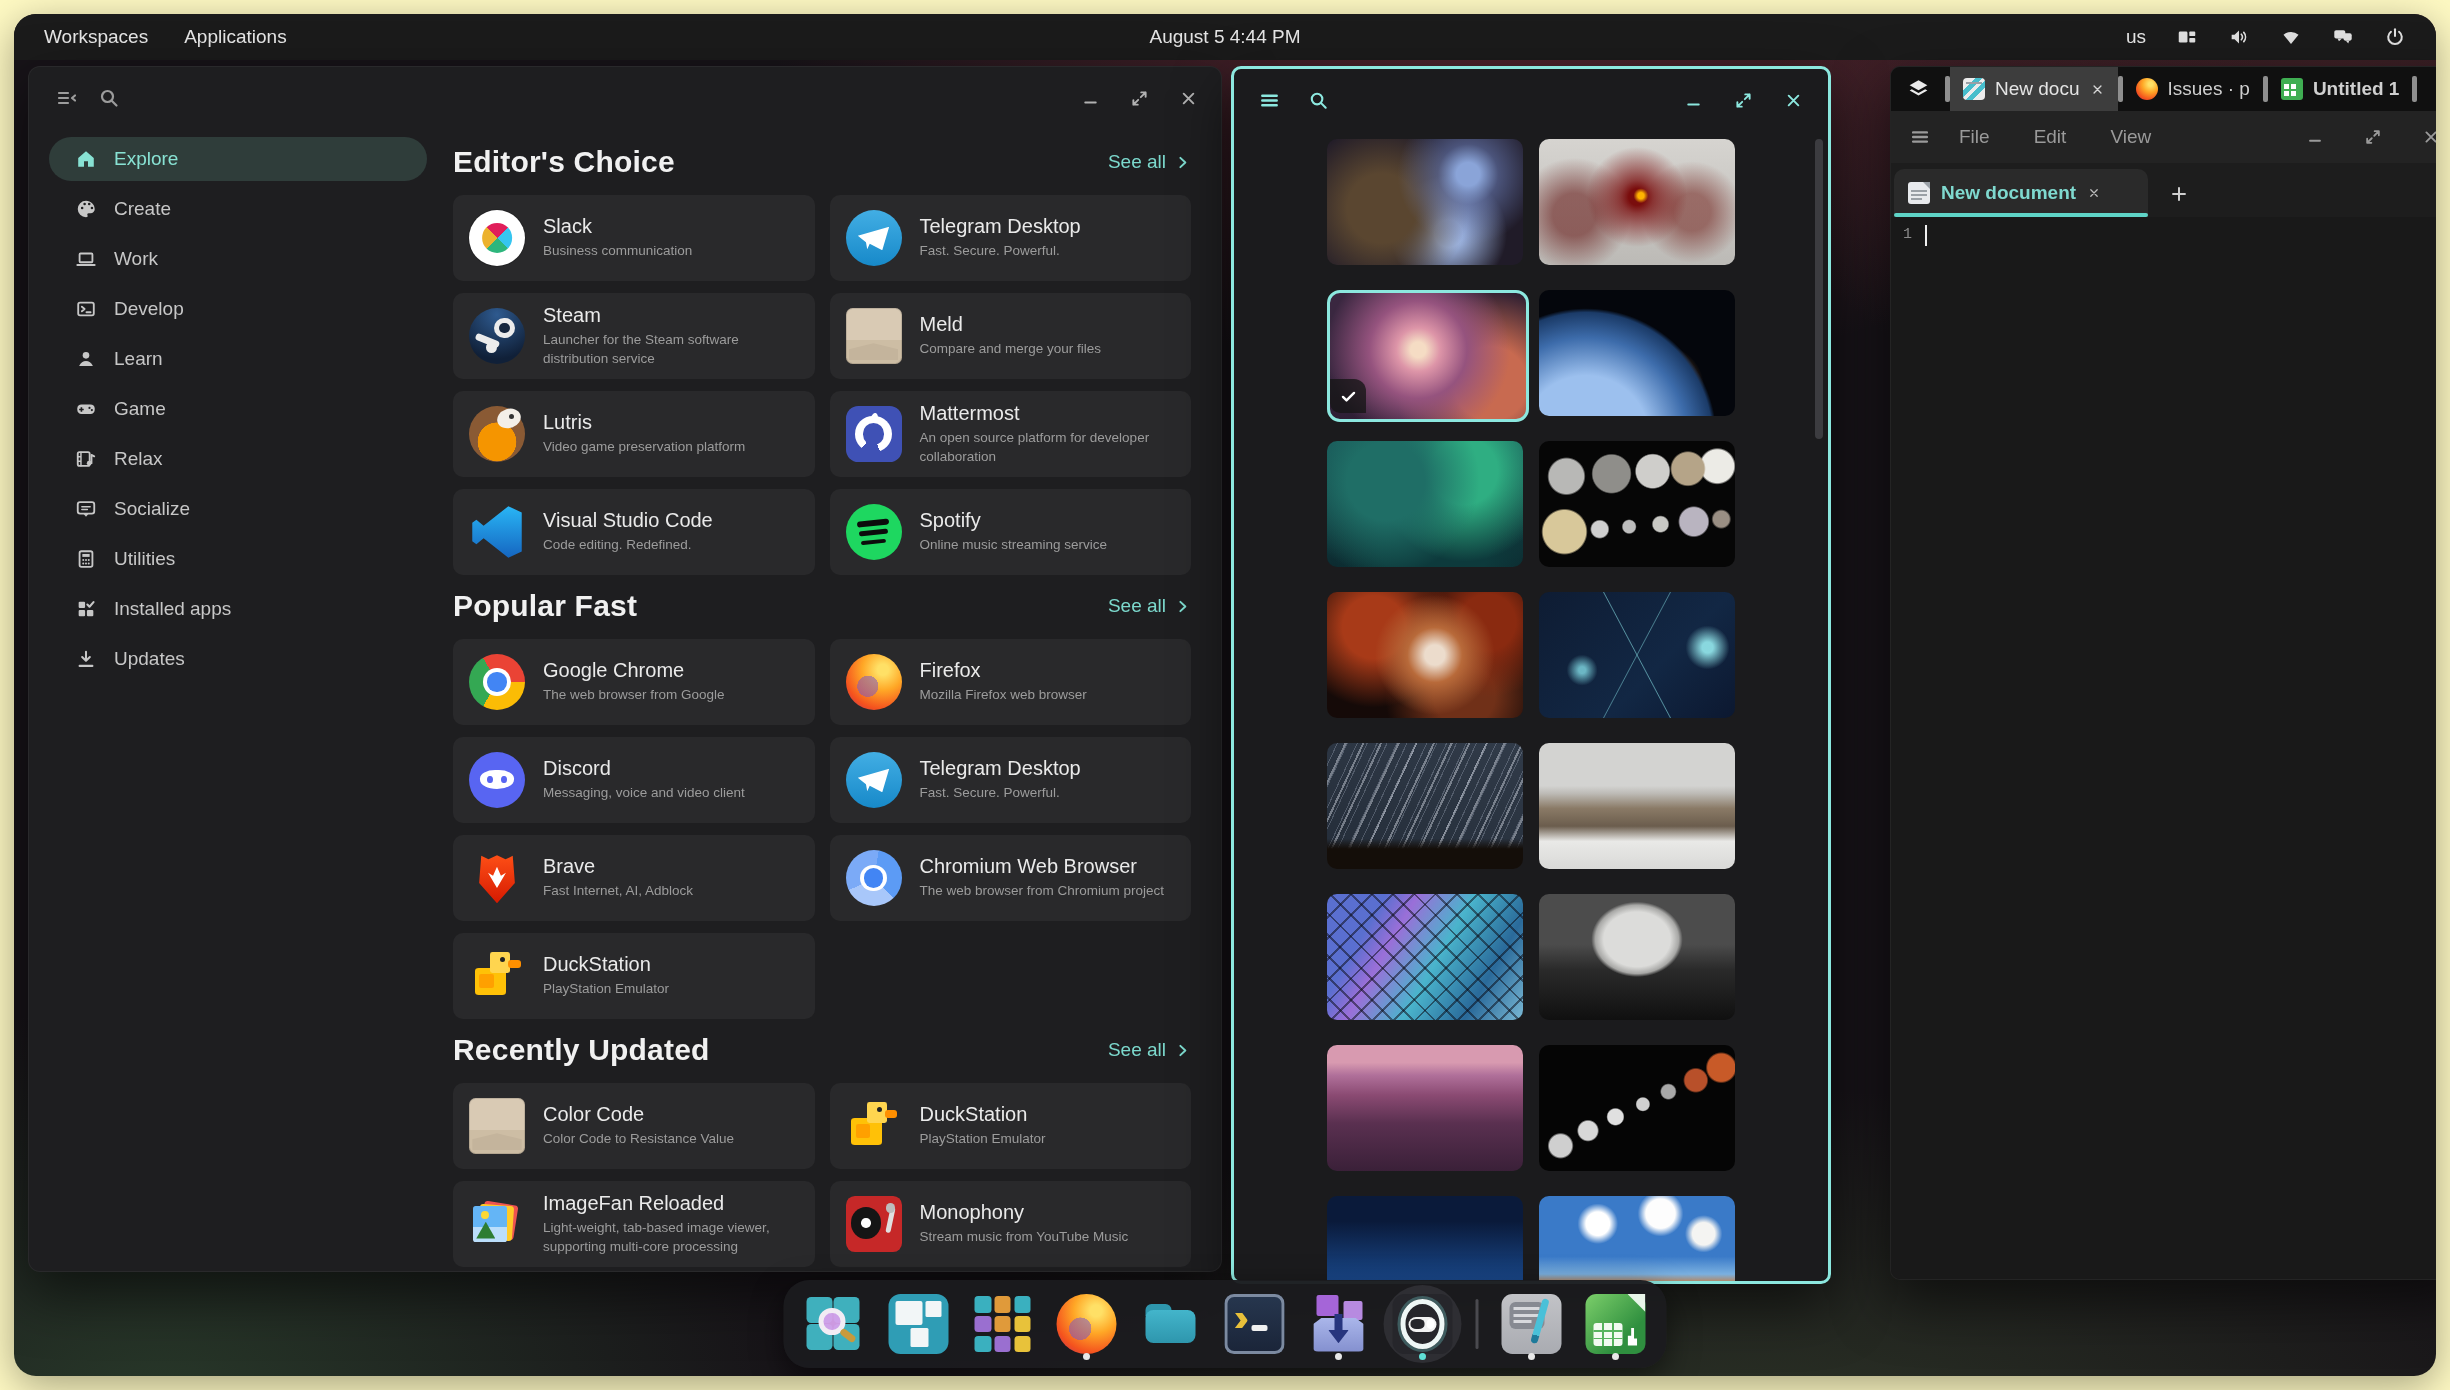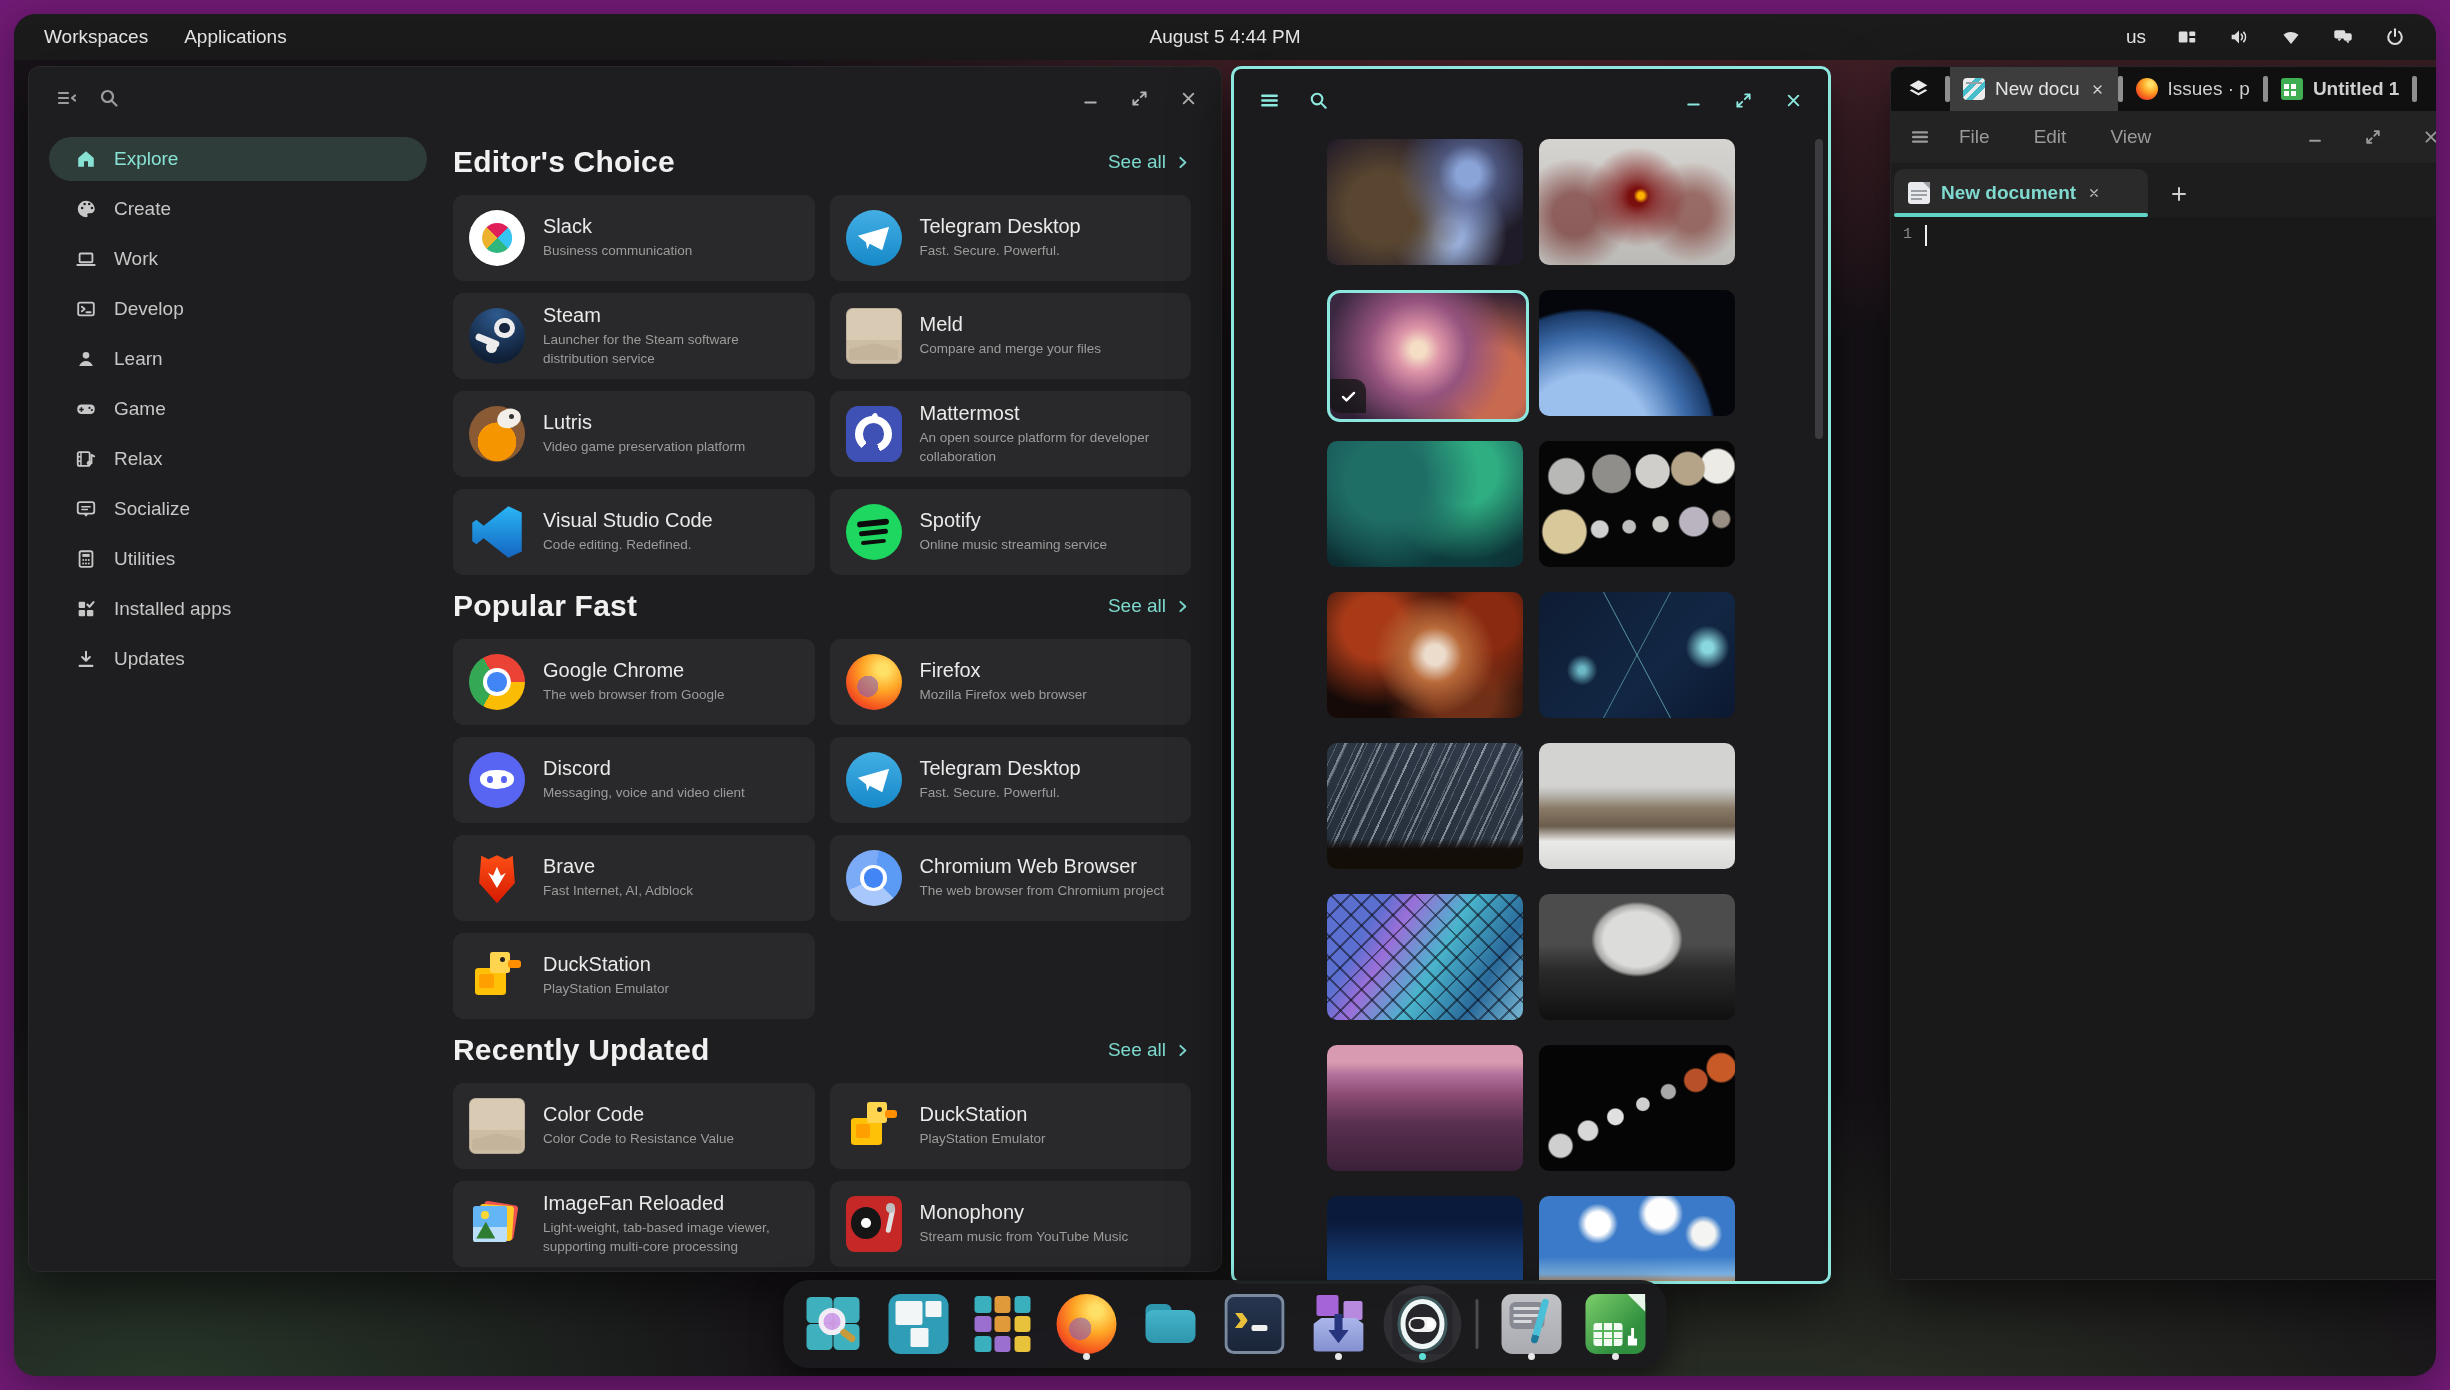--- a/index.html
+++ b/index.html
@@ -1,16 +1,16 @@
 <!DOCTYPE html>
 <html><head>
 <meta charset="utf-8">
 <style>
   html,body{margin:0;padding:0;background:#ededed;font-family:"Liberation Sans",sans-serif;}
-  .stage{position:relative;width:2450px;height:1390px;background:#701a75;overflow:hidden;}
+  .stage{position:relative;width:2450px;height:1390px;background:#fef9c3;overflow:hidden;}
   .desktop{position:absolute;inset:14px;border-radius:22px;overflow:hidden;
     background:
       radial-gradient(1250px 720px at 62% -6%, rgba(155,58,72,.55), transparent 62%),
       radial-gradient(900px 520px at 96% 8%, rgba(120,52,58,.45), transparent 65%),
       radial-gradient(1050px 640px at 6% 102%, rgba(56,92,58,.5), transparent 62%),
       radial-gradient(1300px 560px at 72% 106%, rgba(74,98,60,.42), transparent 66%),
       #171318;
     box-shadow:0 10px 40px rgba(0,0,0,.35);}
   
   .topbar{position:absolute;left:0;top:0;right:0;height:46px;background:#1b1b1b;display:flex;align-items:center;color:#e6e6e6;font-size:19px;}

